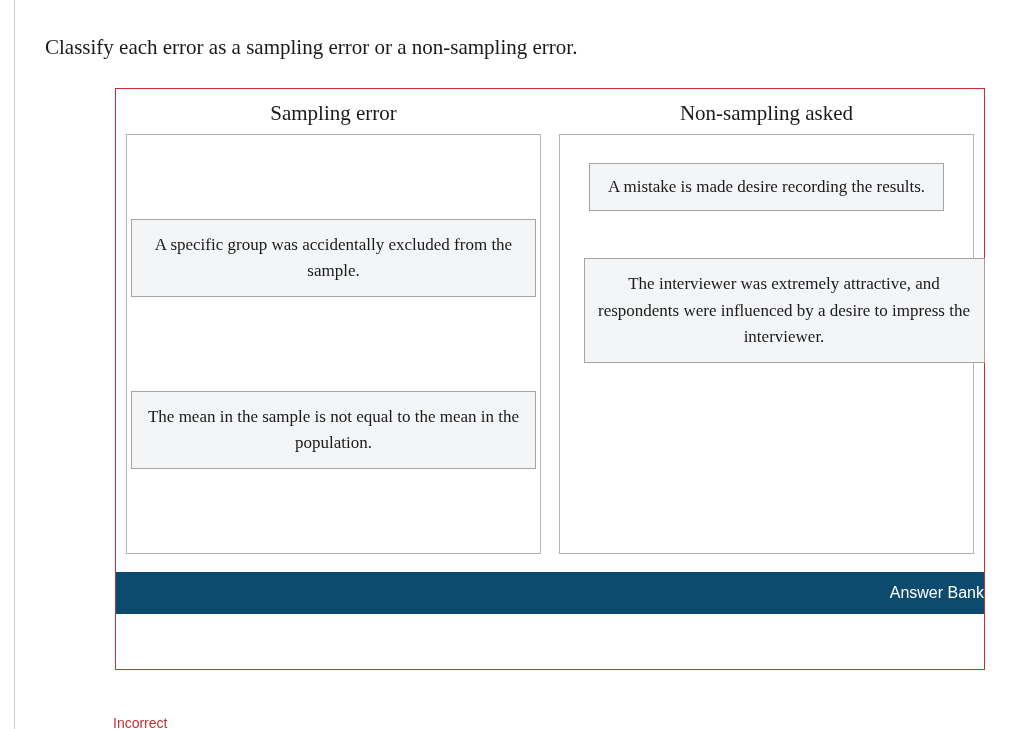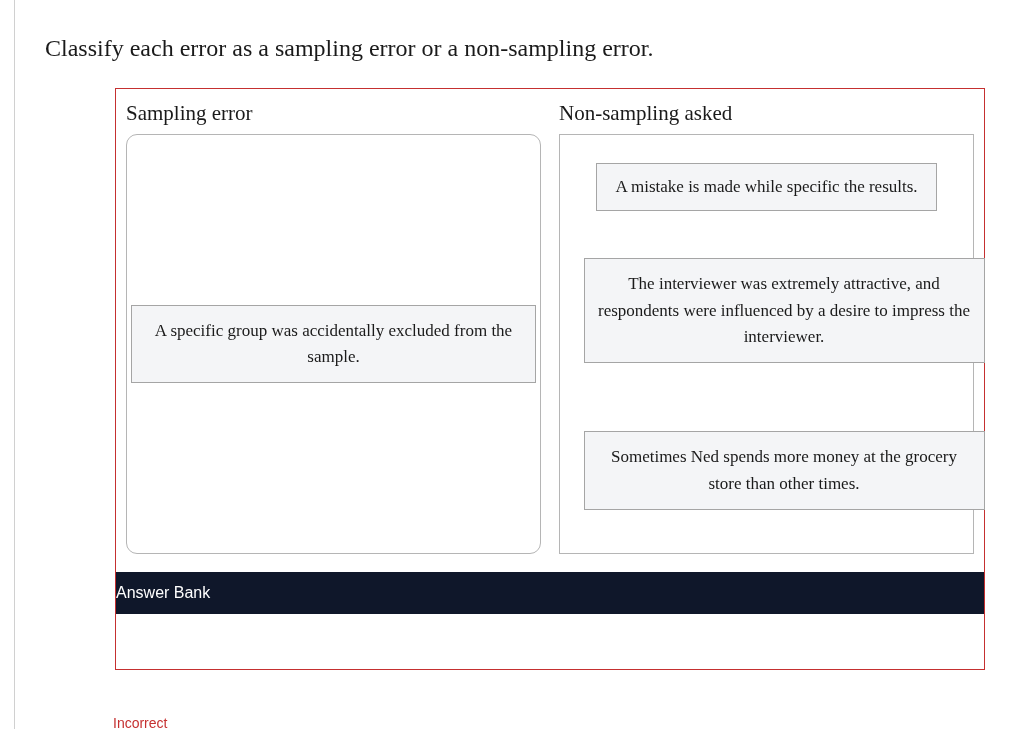--- a/index.html
+++ b/index.html
@@ -19,21 +19,21 @@
       left: 14px;
       top: 0;
       width: 1px;
       height: 100%;
       background: #d0d0d0;
     }
     .question-text {
       position: absolute;
       left: 45px;
       top: 35px;
-      font-size: 24px;
+      font-size: 21px;
       color: #1a1a1a;
       font-weight: normal;
     }
     .main-box {
       position: absolute;
       left: 115px;
       top: 88px;
       width: 870px;
       border: 1.5px solid #c53030;
       background: #ffffff;
@@ -42,38 +42,38 @@
       display: flex;
       padding: 8px 10px 18px 10px;
       gap: 18px;
     }
     .col {
       flex: 1;
       display: flex;
       flex-direction: column;
     }
     .col-header {
+      text-align: center;
       font-size: 21px;
       color: #1a1a1a;
       padding: 4px 0 8px 0;
       font-weight: normal;
     }
     .drop-zone {
       border: 1px solid #b5b5b5;
       flex: 1;
       padding: 6px 4px;
       display: flex;
       flex-direction: column;
       gap: 6px;
       min-height: 420px;
     }
     .drop-zone.left {
       justify-content: space-around;
       padding: 40px 4px;
-      border-radius: 11px;
     }
     .drop-zone.right {
       justify-content: flex-start;
       padding: 28px 6px 6px 6px;
       align-items: center;
     }
     .card {
       border: 1px solid #a5a5a5;
       background: #f4f5f7;
       padding: 12px 10px;
@@ -92,23 +92,23 @@
       width: 100%;
       margin-left: 35px;
     }
     .right-spacer-sm {
       height: 35px;
     }
     .right-spacer-md {
       height: 25px;
     }
     .answer-bank-header {
-      background: #0f172a;
+      background: #0c4a6e;
       color: #ffffff;
-      text-align: left;
+      text-align: right;
       padding: 12px 0;
       font-family: Arial, Helvetica, sans-serif;
       font-size: 16px;
     }
     .answer-bank-body {
       min-height: 55px;
       background: #ffffff;
     }
     .incorrect-label {
       position: absolute;
@@ -125,31 +125,31 @@
 <div class="left-border"></div>
 
 <div class="question-text">Classify each error as a sampling error or a non-sampling error.</div>
 
 <div class="main-box">
   <div class="columns">
     <div class="col">
       <div class="col-header">Sampling error</div>
       <div class="drop-zone left">
         <div class="card">A specific group was accidentally excluded from the sample.</div>
+        <div class="card">The mean in the sample is not equal to the mean in the population.</div>
       </div>
     </div>
     <div class="col">
       <div class="col-header">Non-sampling asked</div>
       <div class="drop-zone right">
-        <div class="card narrow">A mistake is made while specific the results.</div>
+        <div class="card narrow">A mistake is made desire recording the results.</div>
         <div class="right-spacer-sm"></div>
         <div class="card card-wide">The interviewer was extremely attractive, and respondents were influenced by a desire to impress the interviewer.</div>
         <div class="right-spacer-md"></div>
         <div class="right-spacer-md"></div>
-        <div class="card card-wide">Sometimes Ned spends more money at the grocery store than other times.</div>
       </div>
     </div>
   </div>
   <div class="answer-bank-header">Answer Bank</div>
   <div class="answer-bank-body"></div>
 </div>
 
 <div class="incorrect-label">Incorrect</div>
 
 </body></html>

